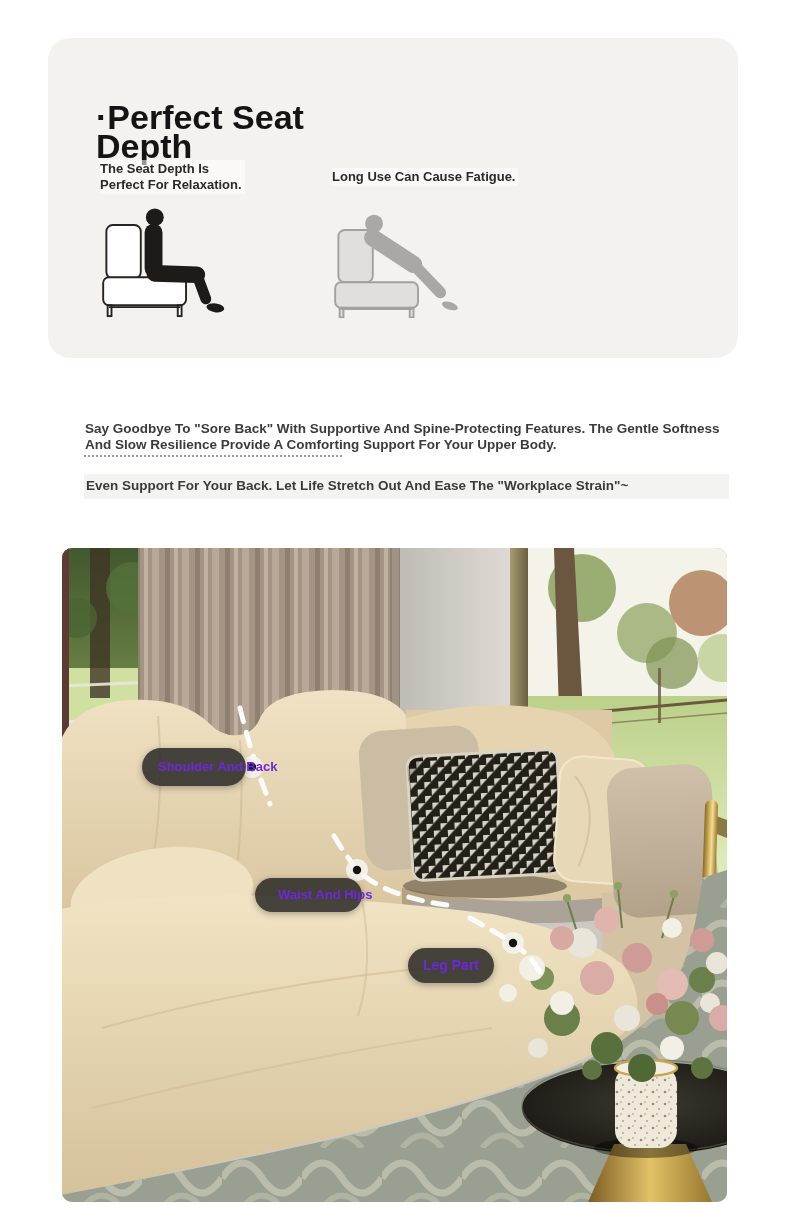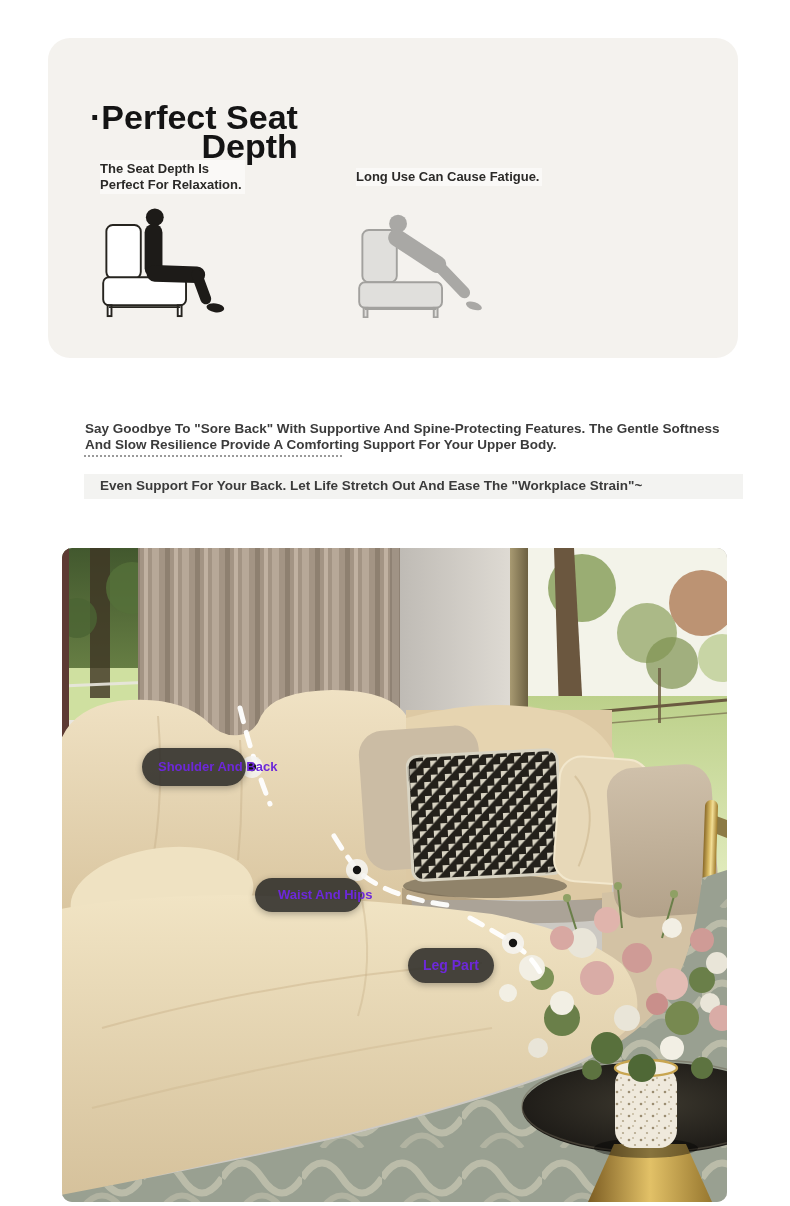--- a/index.html
+++ b/index.html
@@ -1,35 +1,35 @@
 <!DOCTYPE html>
 <html><head>
 <meta charset="utf-8">
 <style>
   html,body{margin:0;padding:0;background:#ffffff;}
   body{width:790px;height:1206px;position:relative;font-family:"Liberation Sans",sans-serif;overflow:hidden;}
   .pre{white-space:pre-line;}
 
   
   .card{position:absolute;left:48px;top:38px;width:690px;height:320px;background:#f4f2ee;border-radius:22px;}
-  .card-title{position:absolute;left:42px;top:42px;font-size:34px;line-height:29px;font-weight:bold;color:#141414;letter-spacing:0;text-align:right;}
+  .card-title{position:absolute;left:48px;top:42px;font-size:34px;line-height:29px;font-weight:bold;color:#141414;letter-spacing:0;}
   .features{position:absolute;left:52px;top:118px;display:flex;justify-content:flex-end;}
   .feat{display:flex;flex-direction:column;}
   .feat:nth-child(1){width:232px;}
-  .feat:nth-child(2){width:228px;margin-left:24px;}
+  .feat:nth-child(2){width:228px;}
   .feat:nth-child(3){width:178px;}
   .cap{height:42px;display:flex;align-items:center;font-size:13px;font-weight:bold;color:#2b2a28;line-height:16px;}
   .cap span{background:rgba(255,255,255,0.55);padding:1px 3px 1px 0;}
   .ill{margin-top:4px;height:116px;}
   .ill svg{height:116px;display:block;}
 
   
   .copy1{position:absolute;left:85px;top:421px;width:648px;margin:0;font-size:13.5px;font-weight:bold;color:#3b3b3b;line-height:15.5px;}
   .dotted{position:absolute;left:84px;top:455px;width:258px;height:0;border-bottom:2px dotted #9a9a9a;}
-  .copy2{position:absolute;left:84px;top:474px;width:643px;margin:0;font-size:13.5px;font-weight:bold;color:#3b3b3b;line-height:15.5px;background:#f3f3f1;padding:4px 0 5px 16px;}
+  .copy2{position:absolute;left:84px;top:474px;width:643px;margin:0;font-size:13.5px;font-weight:bold;color:#3b3b3b;line-height:15.5px;background:#f3f3f1;padding:4px 0 5px 2px;}
 
   
   .photo{position:absolute;left:62px;top:548px;width:665px;height:654px;border-radius:10px;overflow:hidden;background:#ccc9c3;}
   .photo > svg.scene{position:absolute;left:0;top:0;}
   .overlay{position:absolute;left:0;top:0;pointer-events:none;}
   .pill{position:absolute;background:rgba(46,44,41,0.88);color:#6d28d9;font-weight:bold;border-radius:20px;white-space:nowrap;box-shadow:0 2px 7px rgba(0,0,0,0.3);}
   .pill-shoulder{left:80px;top:200px;width:88px;height:38px;line-height:38px;padding-left:16px;font-size:13px;}
   .pill-waist{left:193px;top:330px;width:84px;height:34px;line-height:34px;padding-left:23px;font-size:13px;}
   .pill-leg{left:346px;top:400px;width:86px;height:35px;line-height:35px;font-size:14px;text-align:center;}
   .ergo-title{position:absolute;left:82px;top:509px;font-size:28px;line-height:29px;font-weight:bold;color:#6b6354;letter-spacing:0.5px;}

